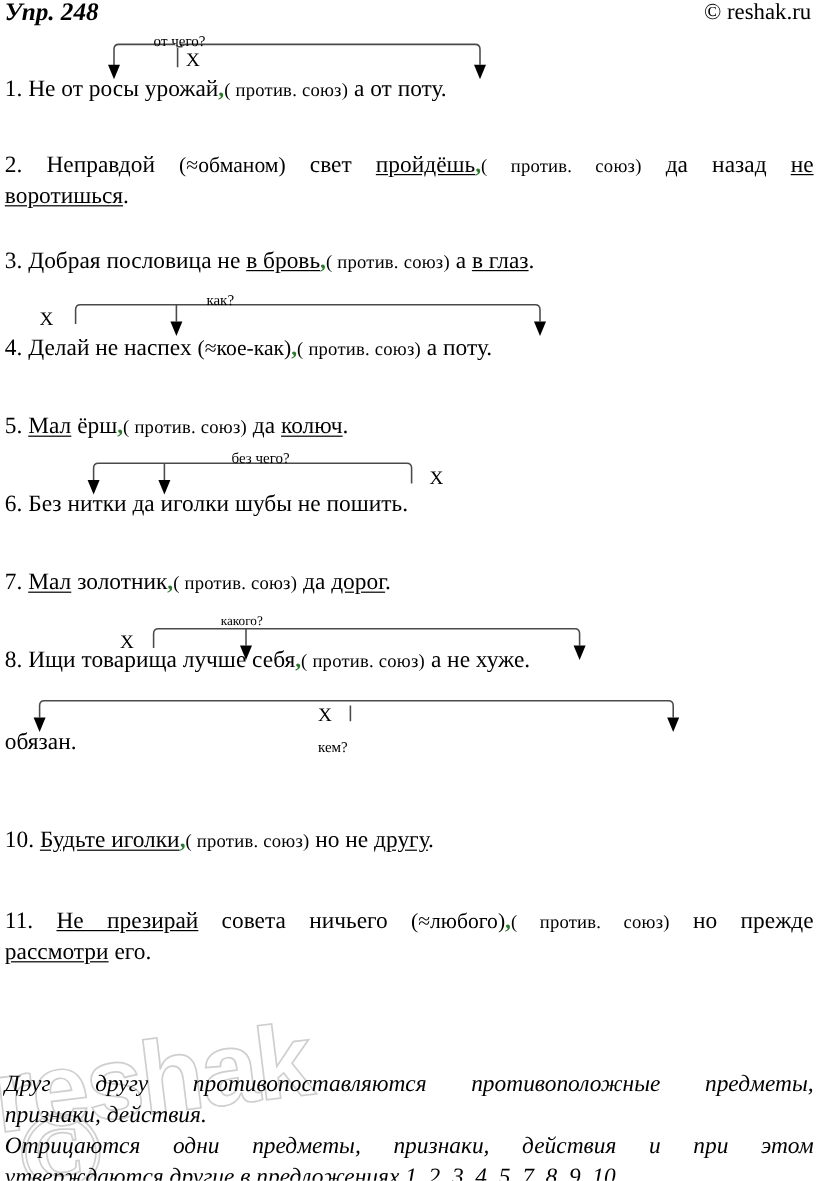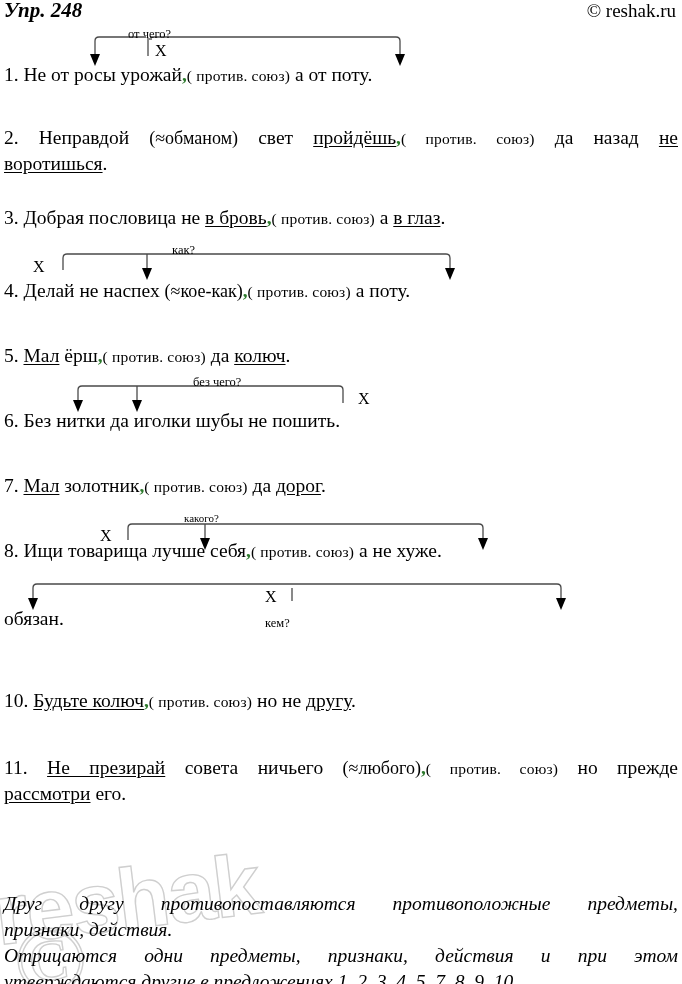--- a/index.html
+++ b/index.html
@@ -217,21 +217,21 @@
     </svg>
   </div>
   <div style="position:absolute;left:265px;top:572px;font-size:12.5px;font-family:'Liberation Serif',serif;z-index:3;margin-top:44px;">кем?</div>
   <div style="position:absolute;left:265px;top:588px;font-size:16px;font-family:'Liberation Serif',serif;z-index:3;">X</div>
 
   <div class="item" style="top:606px;">
     <div class="lastline">обязан.</div>
   </div>
 
   <div class="item" style="top:688px;">
-    <span>10. </span><span class="u">Будьте колюч</span><span class="grn">,</span><span class="paren">( против. союз)</span><span> но не </span><span class="u">другу</span><span>.</span>
+    <span>10. </span><span class="u">Будьте иголки</span><span class="grn">,</span><span class="paren">( против. союз)</span><span> но не </span><span class="u">другу</span><span>.</span>
   </div>
 
   <div class="item" style="top:755px;">
     <div class="justified"><span>11. </span><span class="u">Не  презирай</span><span>  совета  ничьего  </span><span class="approx">(≈любого)</span><span class="grn">,</span><span class="paren">( против. союз)</span><span>  но  прежде</span></div>
     <div class="lastline"><span class="u">рассмотри</span><span> его.</span></div>
   </div>
 
   <div class="concl" style="top:843px;">
     <div class="j">Друг  другу  противопоставляются  противоположные  предметы,</div>
     <div class="l">признаки, действия.</div>

